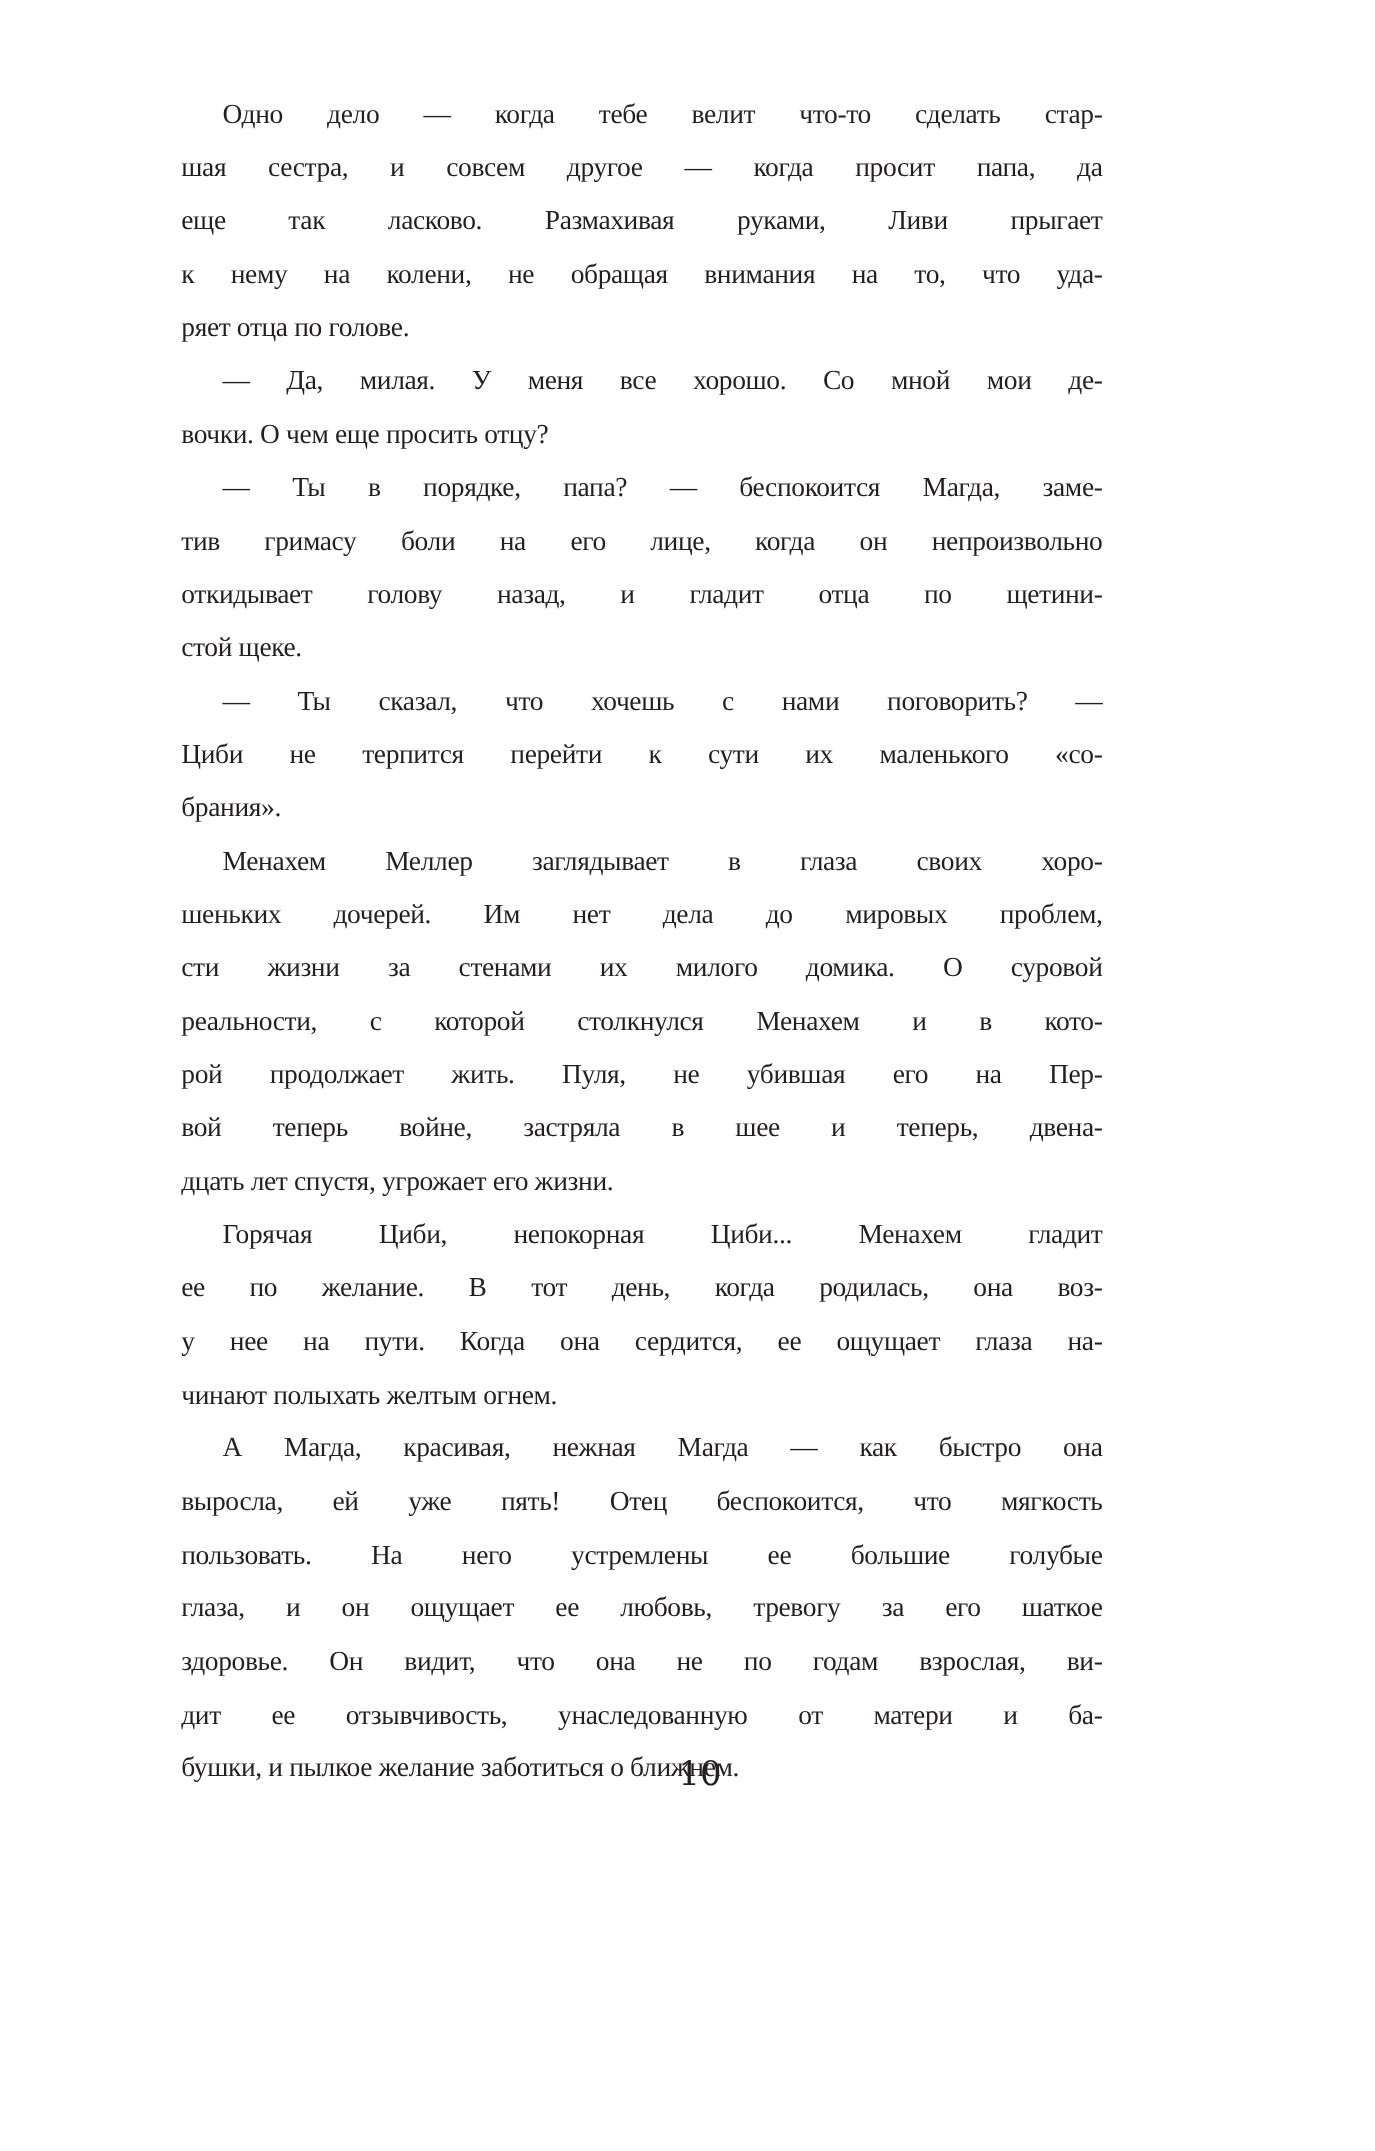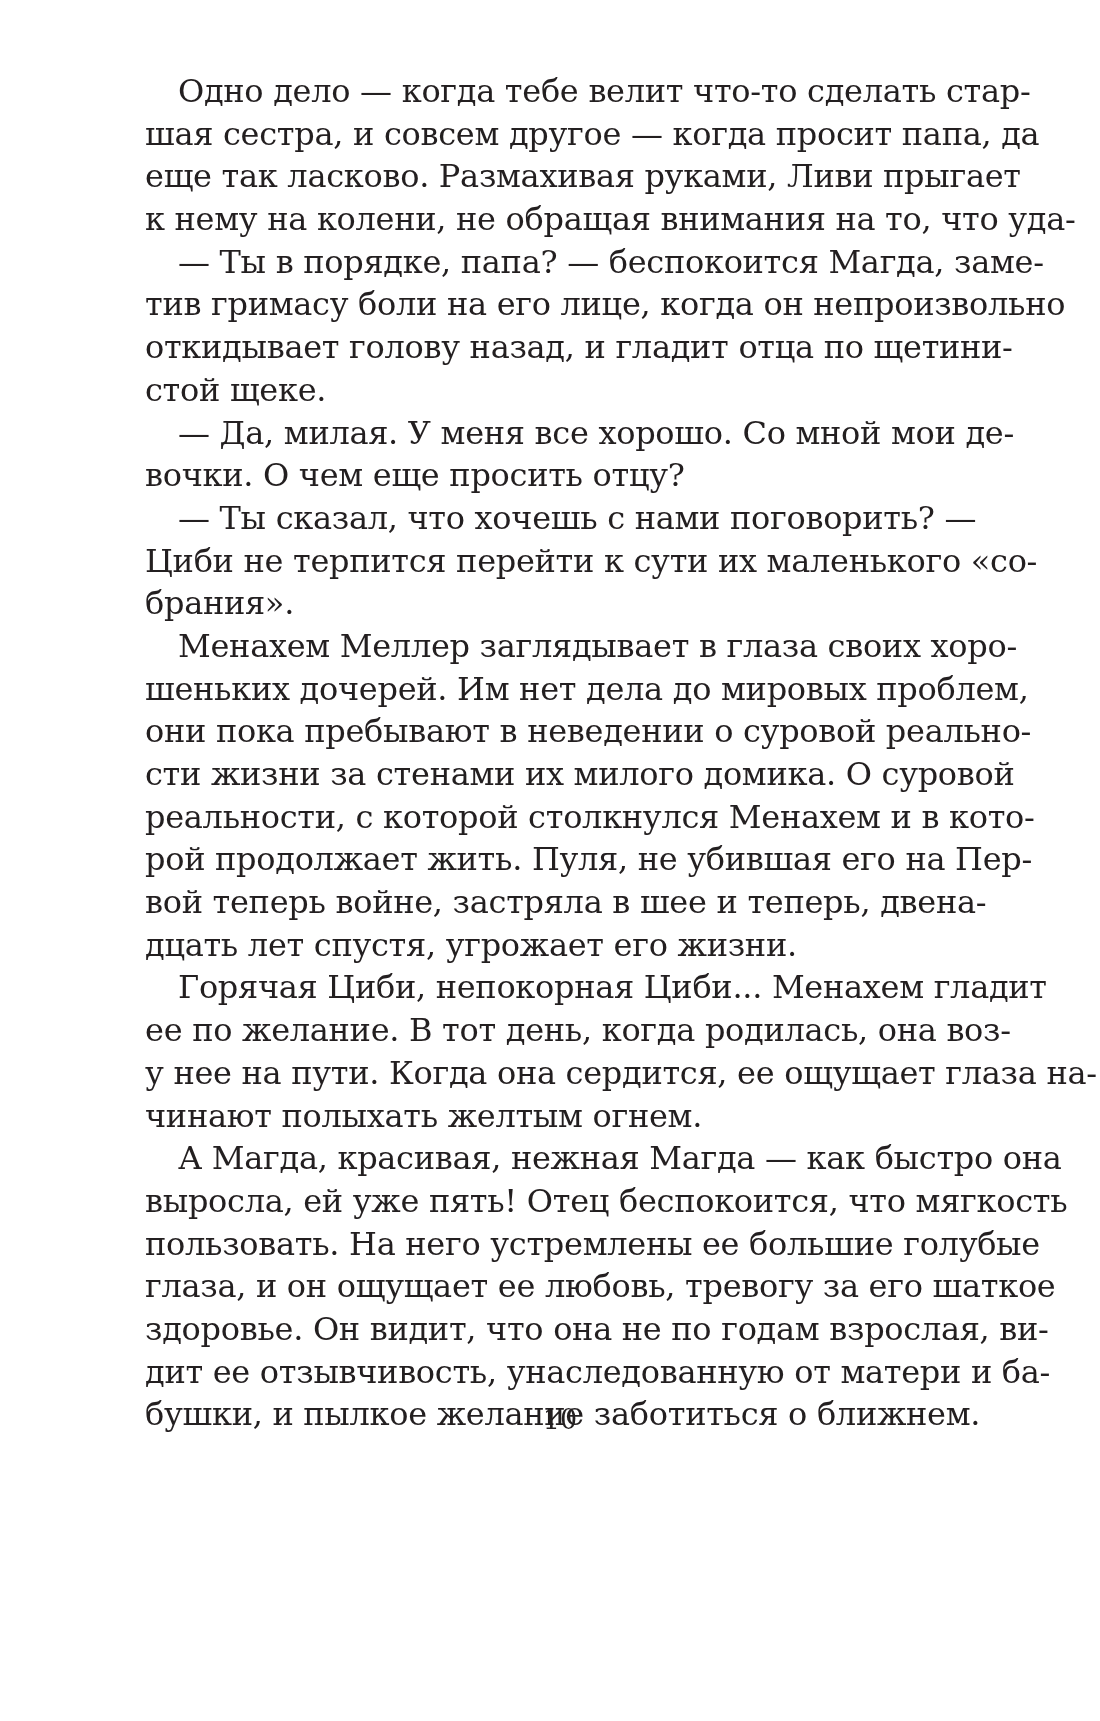--- a/index.html
+++ b/index.html
@@ -17,25 +17,26 @@
     }
     .page {
       position: absolute;
       left: 145px;
       top: 70px;
       width: 737px;
     }
     .line {
       height: 42.7px;
       line-height: 42.7px;
-      font-size: 32px;
+      font-size: 22px;
       white-space: nowrap;
       text-align: justify;
       text-align-last: justify;
       letter-spacing: -0.3px;
+      font-family: Liberation Serif, serif;
     }
     .line.last {
       text-align-last: left;
     }
     .line.indent {
       padding-left: 33px;
     }
     .page-number {
       position: absolute;
       left: 0;
@@ -50,44 +51,44 @@
 </head>
 <body>
 
 <div class="page">
 
   <div>
     <div class="line indent">Одно дело — когда тебе велит что-то сделать стар-</div>
     <div class="line">шая сестра, и совсем другое — когда просит папа, да</div>
     <div class="line">еще так ласково. Размахивая руками, Ливи прыгает</div>
     <div class="line">к нему на колени, не обращая внимания на то, что уда-</div>
+    <div class="line last">ряет отца по голове.</div>
+  </div>
+
+  <div>
+    <div class="line indent">— Да, милая. У меня все хорошо. Со мной мои де-</div>
+    <div class="line last">вочки. О чем еще просить отцу?</div>
   </div>
 
   <div>
     <div class="line indent">— Ты в порядке, папа? — беспокоится Магда, заме-</div>
     <div class="line">тив гримасу боли на его лице, когда он непроизвольно</div>
     <div class="line">откидывает голову назад, и гладит отца по щетини-</div>
     <div class="line last">стой щеке.</div>
-  </div>
-
-  <div>
-    <div class="line indent">— Да, милая. У меня все хорошо. Со мной мои де-</div>
-    <div class="line last">вочки. О чем еще просить отцу?</div>
   </div>
 
   <div>
     <div class="line indent">— Ты сказал, что хочешь с нами поговорить? —</div>
     <div class="line">Циби не терпится перейти к сути их маленького «со-</div>
     <div class="line last">брания».</div>
   </div>
 
   <div>
     <div class="line indent">Менахем Меллер заглядывает в глаза своих хоро-</div>
     <div class="line">шеньких дочерей. Им нет дела до мировых проблем,</div>
-    <div class="line">они пока пребывают в неведении о суровой реально-</div>
     <div class="line">сти жизни за стенами их милого домика. О суровой</div>
     <div class="line">реальности, с которой столкнулся Менахем и в кото-</div>
     <div class="line">рой продолжает жить. Пуля, не убившая его на Пер-</div>
     <div class="line">вой теперь войне, застряла в шее и теперь, двена-</div>
     <div class="line last">дцать лет спустя, угрожает его жизни.</div>
   </div>
 
   <div>
     <div class="line indent">Горячая Циби, непокорная Циби... Менахем гладит</div>
     <div class="line">ее по желание. В тот день, когда родилась, она воз-</div>

